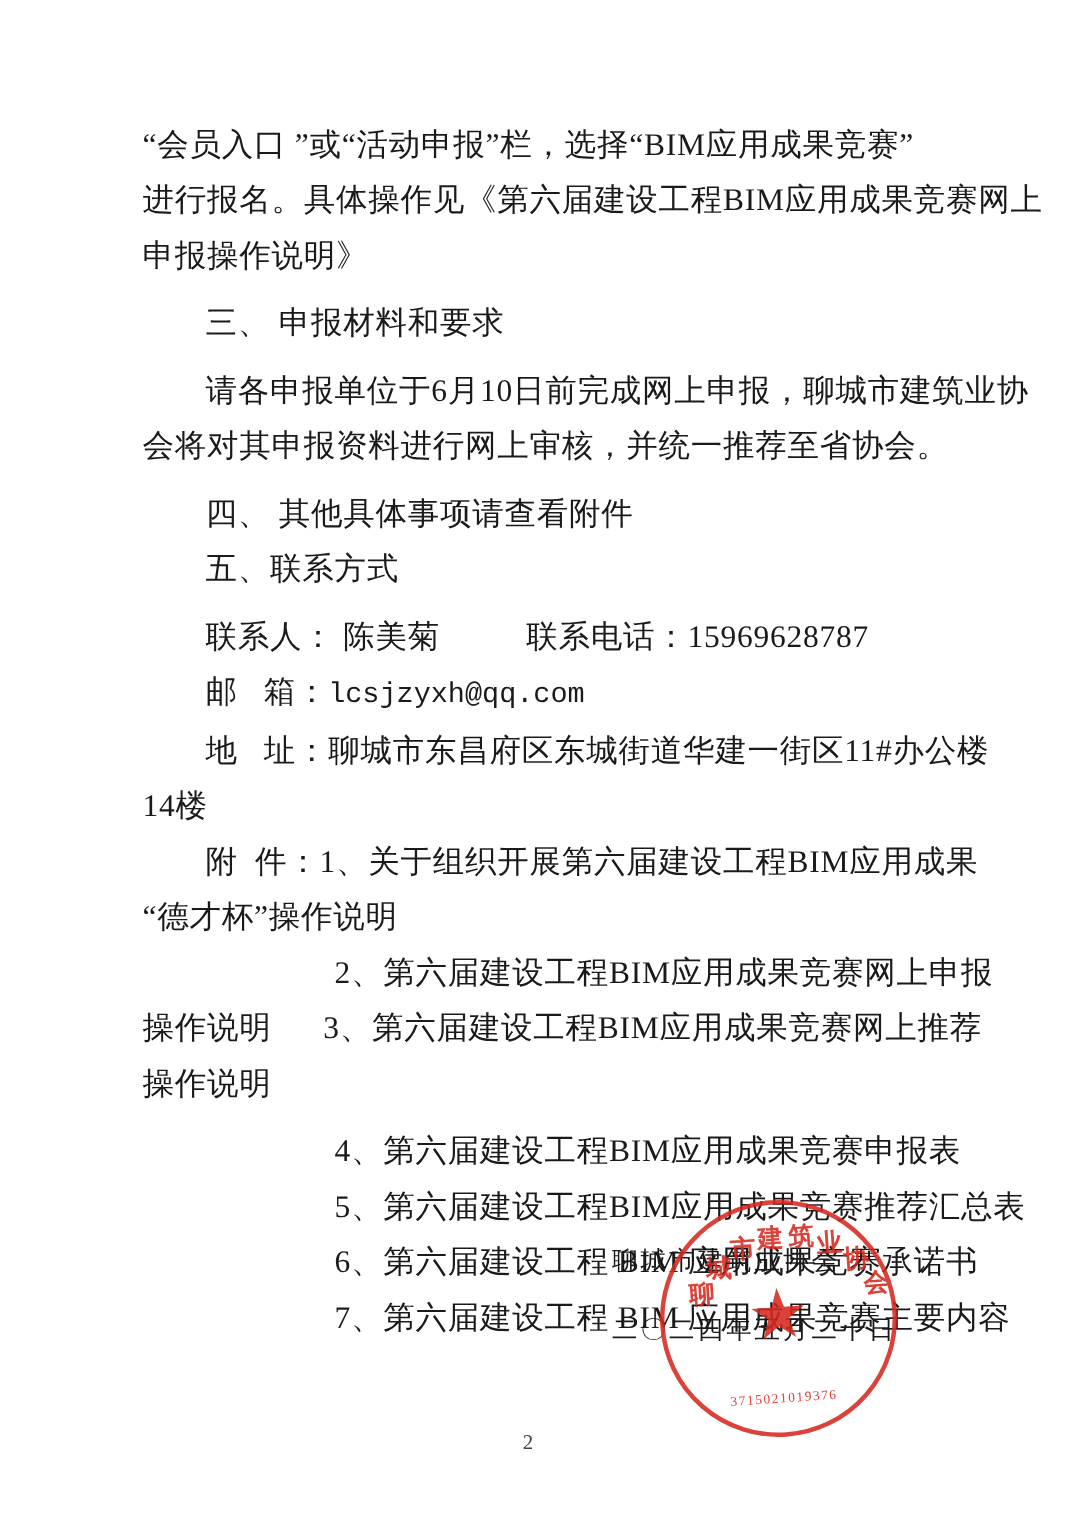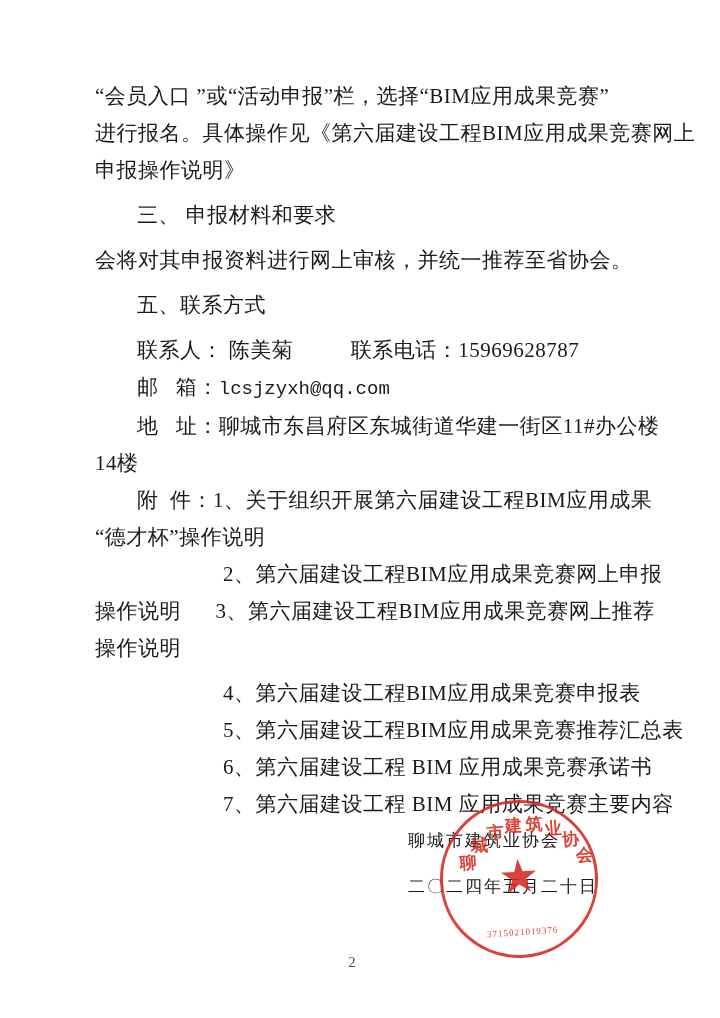--- a/index.html
+++ b/index.html
@@ -136,24 +136,26 @@
   <div class="line indent1">“会员入口 ”或“活动申报”栏，选择“BIM应用成果竞赛”</div>
   <div class="line indent1">进行报名。具体操作见《第六届建设工程BIM应用成果竞赛网上</div>
   <div class="line indent1">申报操作说明》</div>
 
   <div class="gap-sm"></div>
 
   <div class="line indent-2em bold">三、 申报材料和要求</div>
 
   <div class="gap-sm"></div>
 
+  <div class="line indent-2em">请各申报单位于6月10日前完成网上申报，聊城市建筑业协</div>
   <div class="line indent1">会将对其申报资料进行网上审核，并统一推荐至省协会。</div>
 
   <div class="gap-sm"></div>
 
+  <div class="line indent-2em bold">四、 其他具体事项请查看附件</div>
   <div class="line indent-2em bold">五、联系方式</div>
 
   <div class="gap-sm"></div>
 
   <div class="line indent-2em bold">联系人： 陈美菊          联系电话：15969628787</div>
 
   <div class="line indent-2em"><span>邮   箱：</span><span class="mono">lcsjzyxh@qq.com</span></div>
 
   <div class="line indent-2em">地   址：聊城市东昌府区东城街道华建一街区11#办公楼</div>
   <div class="line indent1">14楼</div>

